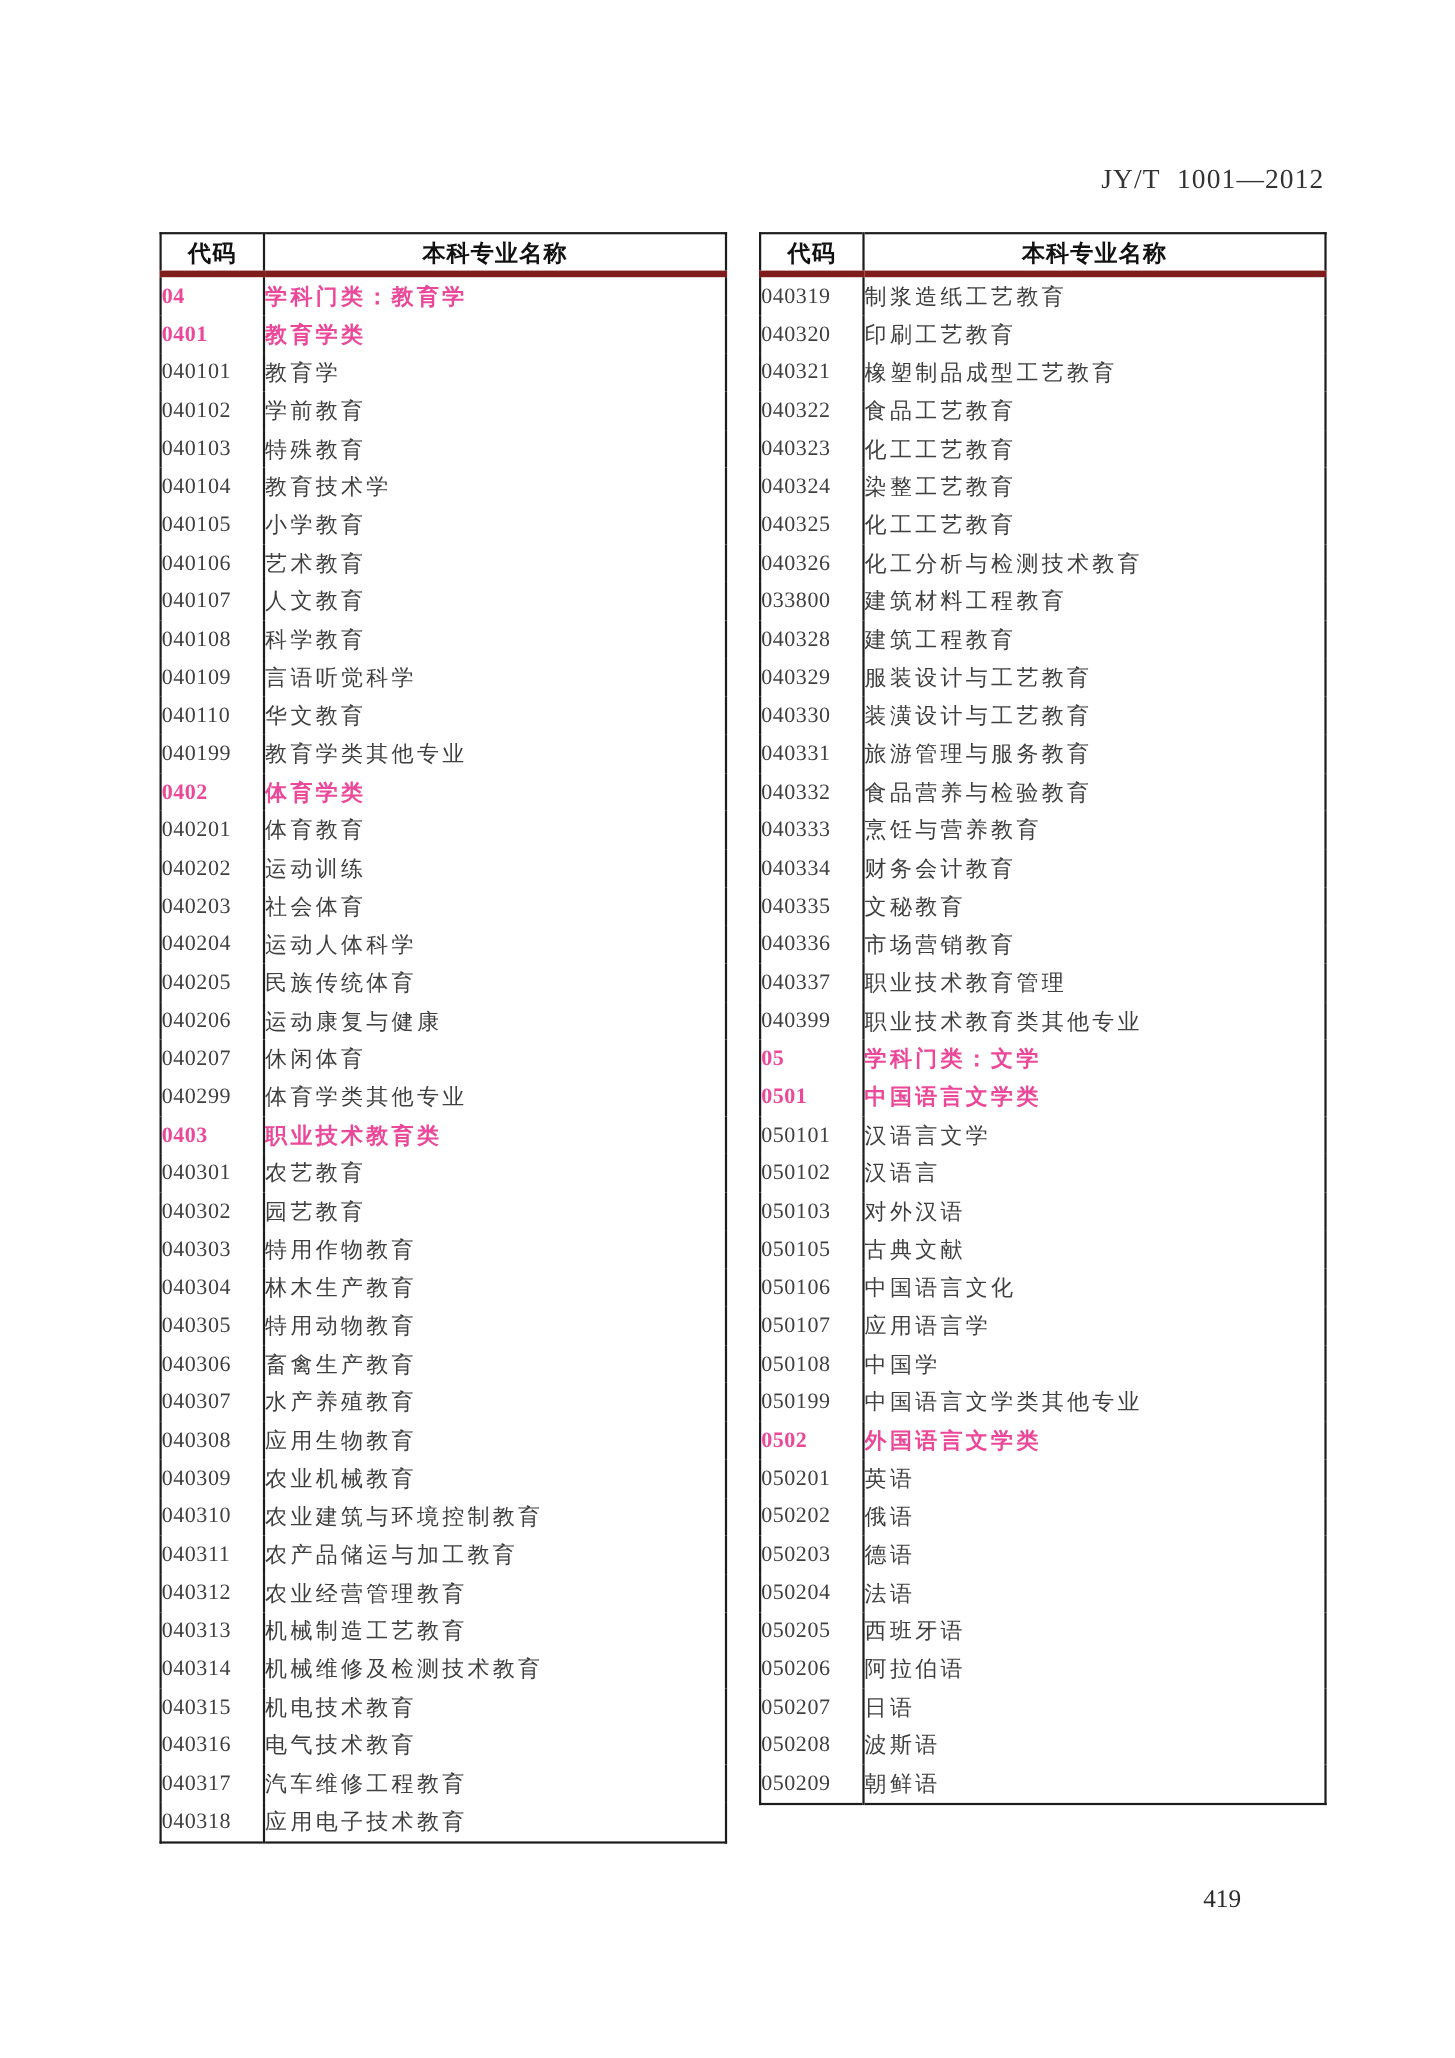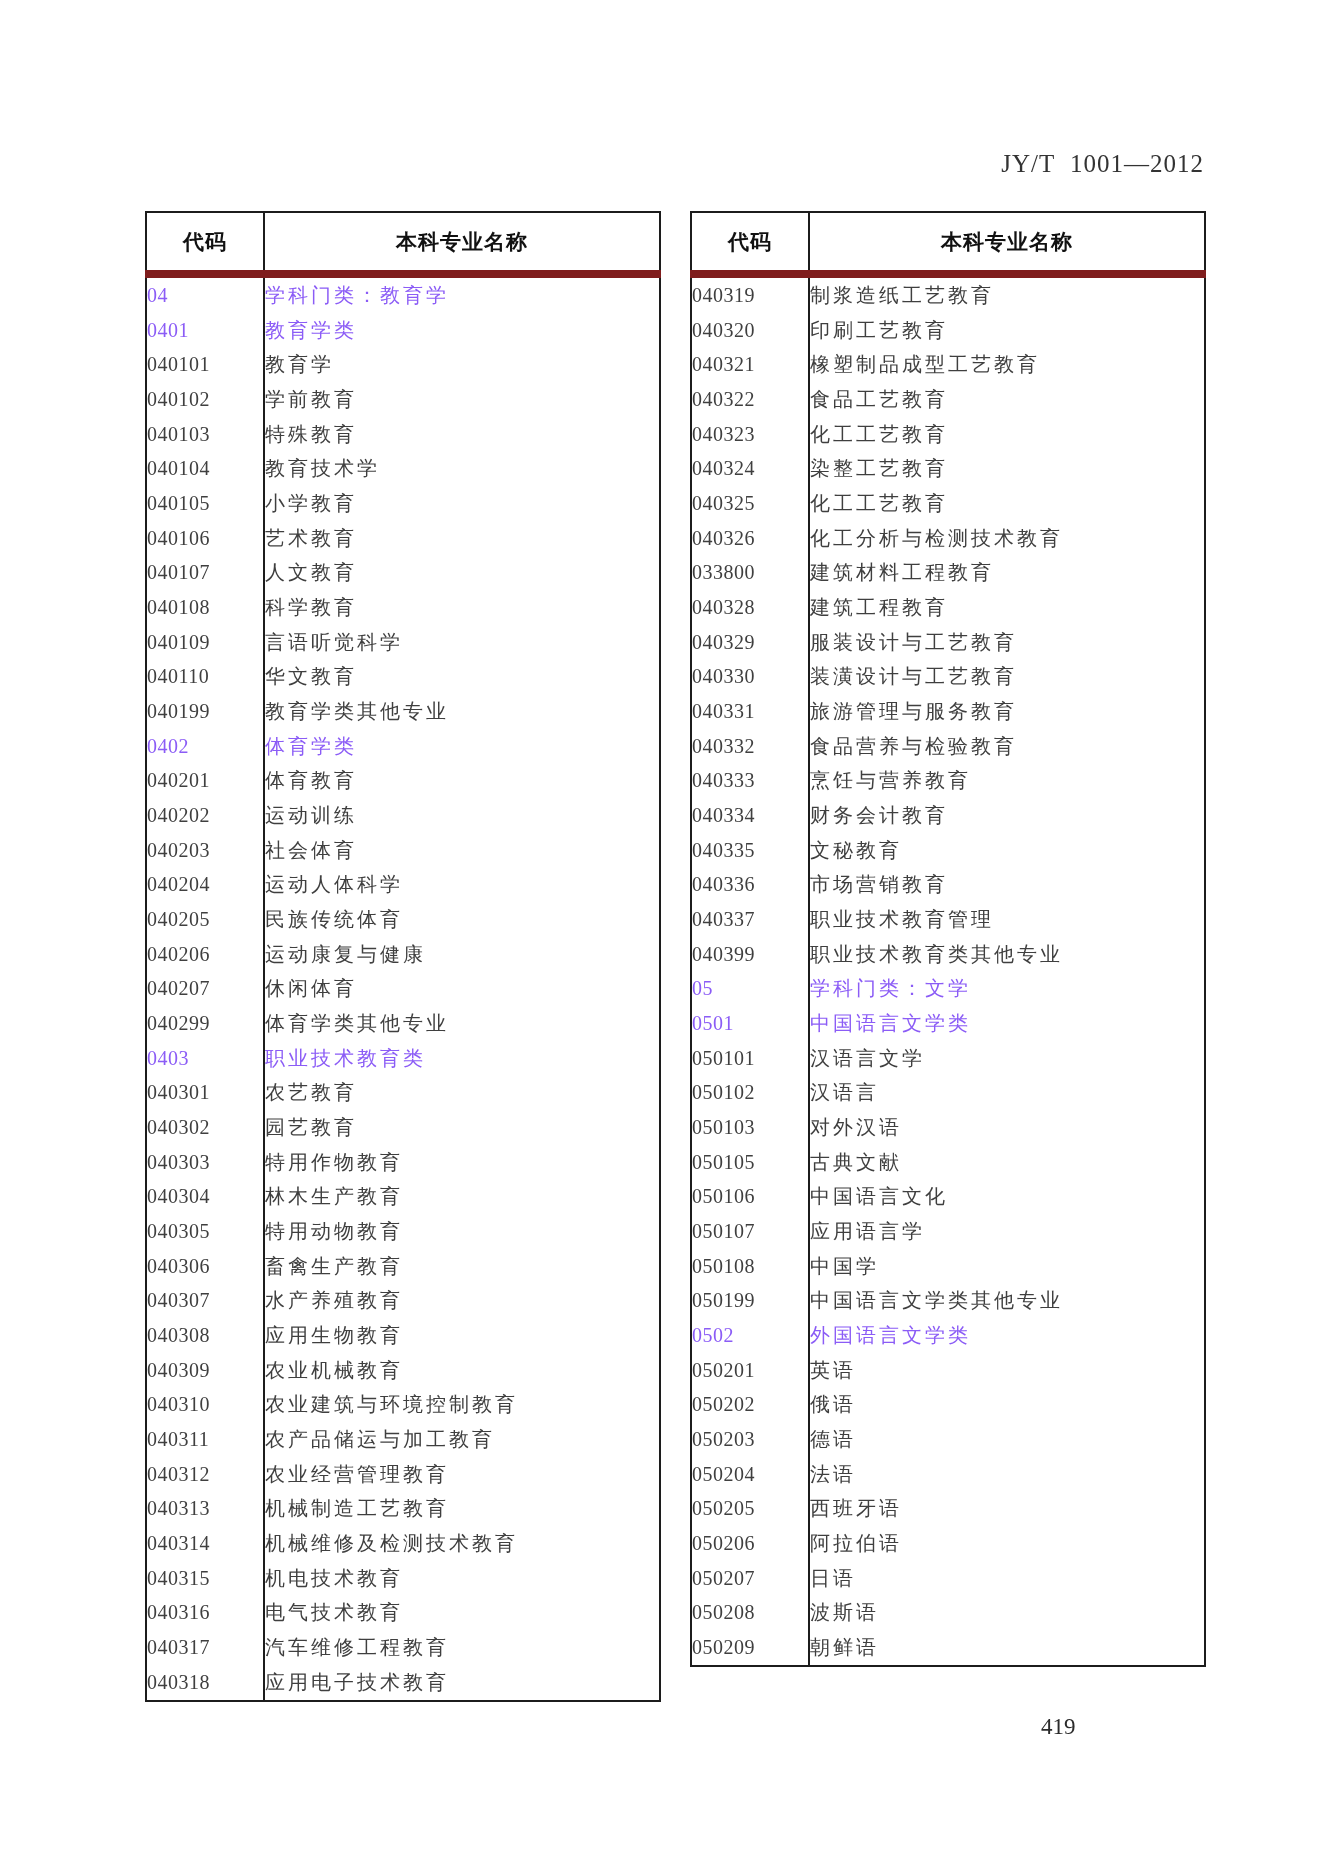--- a/index.html
+++ b/index.html
@@ -34,28 +34,28 @@
   .doc-table-wrap.left  { left: 145px; }
   .doc-table-wrap.right { left: 690px; }
   table.doc-table {
     width: 100%;
     border-collapse: collapse;
     table-layout: fixed;
     border: 2px solid #1c1c1c;
   }
   table.doc-table th {
     height: 33px;
-    border-bottom: 8px solid #7f1d1d;
+    border-bottom: 6px solid #7f1d1d;
     font-size: 21px;
     font-weight: bold;
     color: #111111;
     letter-spacing: 1px;
     text-align: center;
     vertical-align: middle;
-    padding: 12px;
+    padding: 0;
   }
   th.code-header {
     width: 92px;
     border-right: 2px solid #1c1c1c;
   }
   table.doc-table td {
     height: 34.68px;
     padding: 0;
     vertical-align: middle;
     font-size: 20px;
@@ -66,29 +66,29 @@
   td.code-cell {
     border-right: 2px solid #1c1c1c;
     padding-left: 19px;
     letter-spacing: 0.5px;
   }
   td.name-cell {
     padding-left: 24px;
     letter-spacing: 3px;
   }
   tr.bold-row td {
-    font-weight: normal;
-    color: #8b5cf6;
+    font-weight: bold;
+    color: #ec4899;
   }
   .page-number {
     position: absolute;
     top: 1714px;
     left: 1041px;
     width: 140px;
-    text-align: left;
+    text-align: center;
     font-size: 23px;
     color: #2b2b2b;
   }
 </style>
 </head>
 <body>
 
 <div class="doc-number">JY/T 1001—2012</div>
 
 <div class="doc-table-wrap left">

